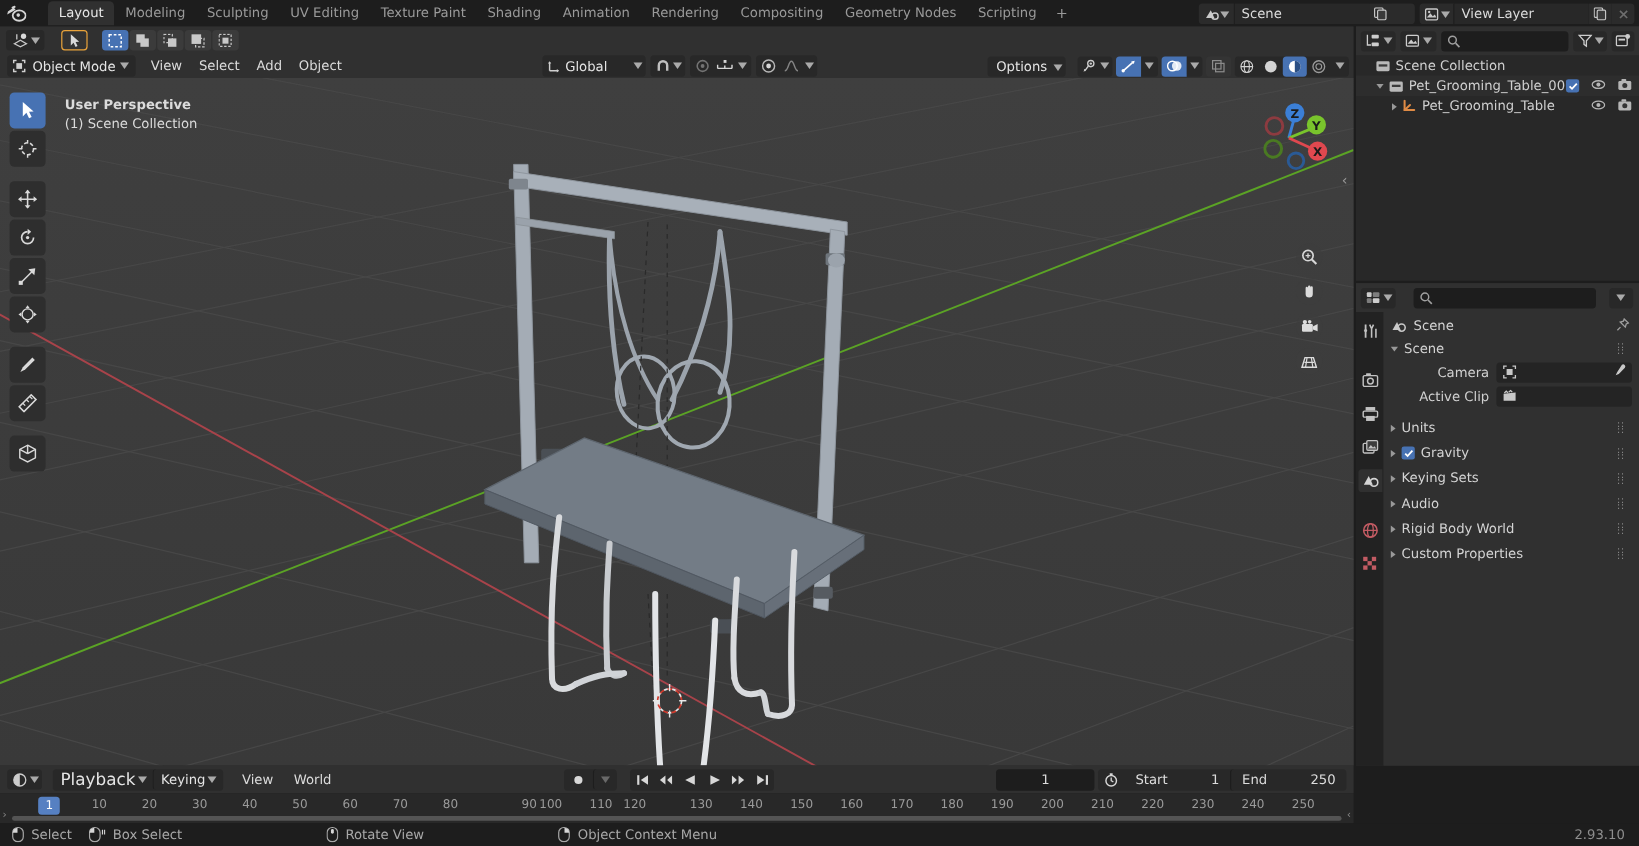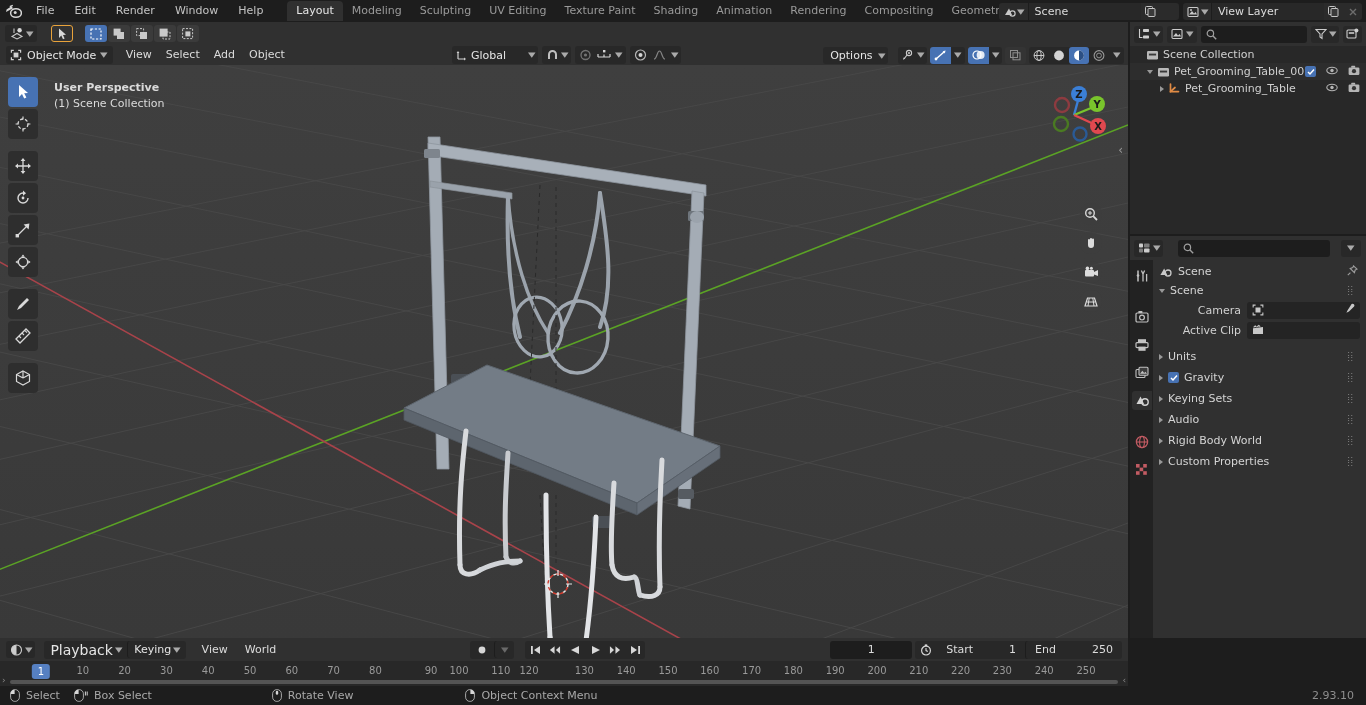--- a/index.html
+++ b/index.html
@@ -175,27 +175,20 @@
 
   <div class="topbar">
     <div class="blender-logo">
       <svg width="17" height="15" viewBox="0 0 17 15">
           <ellipse cx="11" cy="9" rx="5.4" ry="4.3" fill="none" stroke="#d6d6d6" stroke-width="1.5"></ellipse>
           <circle cx="10.2" cy="8.6" r="1.5" fill="#d6d6d6"></circle>
           <path d="M1 8 L8 4.2 L6.4 2.2 L1.6 5.5 Z" fill="#d6d6d6"></path>
           <rect x="4.6" y="1.2" width="3.4" height="1.6" rx=".7" fill="#d6d6d6" transform="rotate(-22 6.3 2)"></rect>
         </svg>
     </div>
-    <div id="topmenus" style="display:flex;align-items:center;">
-        <div class="menu-item">File</div>
-        <div class="menu-item">Edit</div>
-        <div class="menu-item">Render</div>
-        <div class="menu-item">Window</div>
-        <div class="menu-item">Help</div>
-      </div>
     <div class="ws-tabs" id="wstabs">
         <div class="ws-tab active">Layout</div>
         <div class="ws-tab">Modeling</div>
         <div class="ws-tab">Sculpting</div>
         <div class="ws-tab">UV Editing</div>
         <div class="ws-tab">Texture Paint</div>
         <div class="ws-tab">Shading</div>
         <div class="ws-tab">Animation</div>
         <div class="ws-tab">Rendering</div>
         <div class="ws-tab">Compositing</div>
@@ -1004,21 +997,21 @@
   <div class="timeline-strip">
     <div id="tl-ticks">
         <div class="tl-tick" style="left: 82.8px;">10</div>
         <div class="tl-tick" style="left: 124.6px;">20</div>
         <div class="tl-tick" style="left: 166.4px;">30</div>
         <div class="tl-tick" style="left: 208.2px;">40</div>
         <div class="tl-tick" style="left: 250px;">50</div>
         <div class="tl-tick" style="left: 291.8px;">60</div>
         <div class="tl-tick" style="left: 333.6px;">70</div>
         <div class="tl-tick" style="left: 375.4px;">80</div>
-        <div class="tl-tick" style="left: 431px;">90</div>
+        <div class="tl-tick" style="left: 441px;">90</div>
         <div class="tl-tick" style="left: 459px;">100</div>
         <div class="tl-tick" style="left: 500.8px;">110</div>
         <div class="tl-tick" style="left: 529px;">120</div>
         <div class="tl-tick" style="left: 584.4px;">130</div>
         <div class="tl-tick" style="left: 626.2px;">140</div>
         <div class="tl-tick" style="left: 668px;">150</div>
         <div class="tl-tick" style="left: 709.8px;">160</div>
         <div class="tl-tick" style="left: 751.6px;">170</div>
         <div class="tl-tick" style="left: 793.4px;">180</div>
         <div class="tl-tick" style="left: 835.2px;">190</div>

